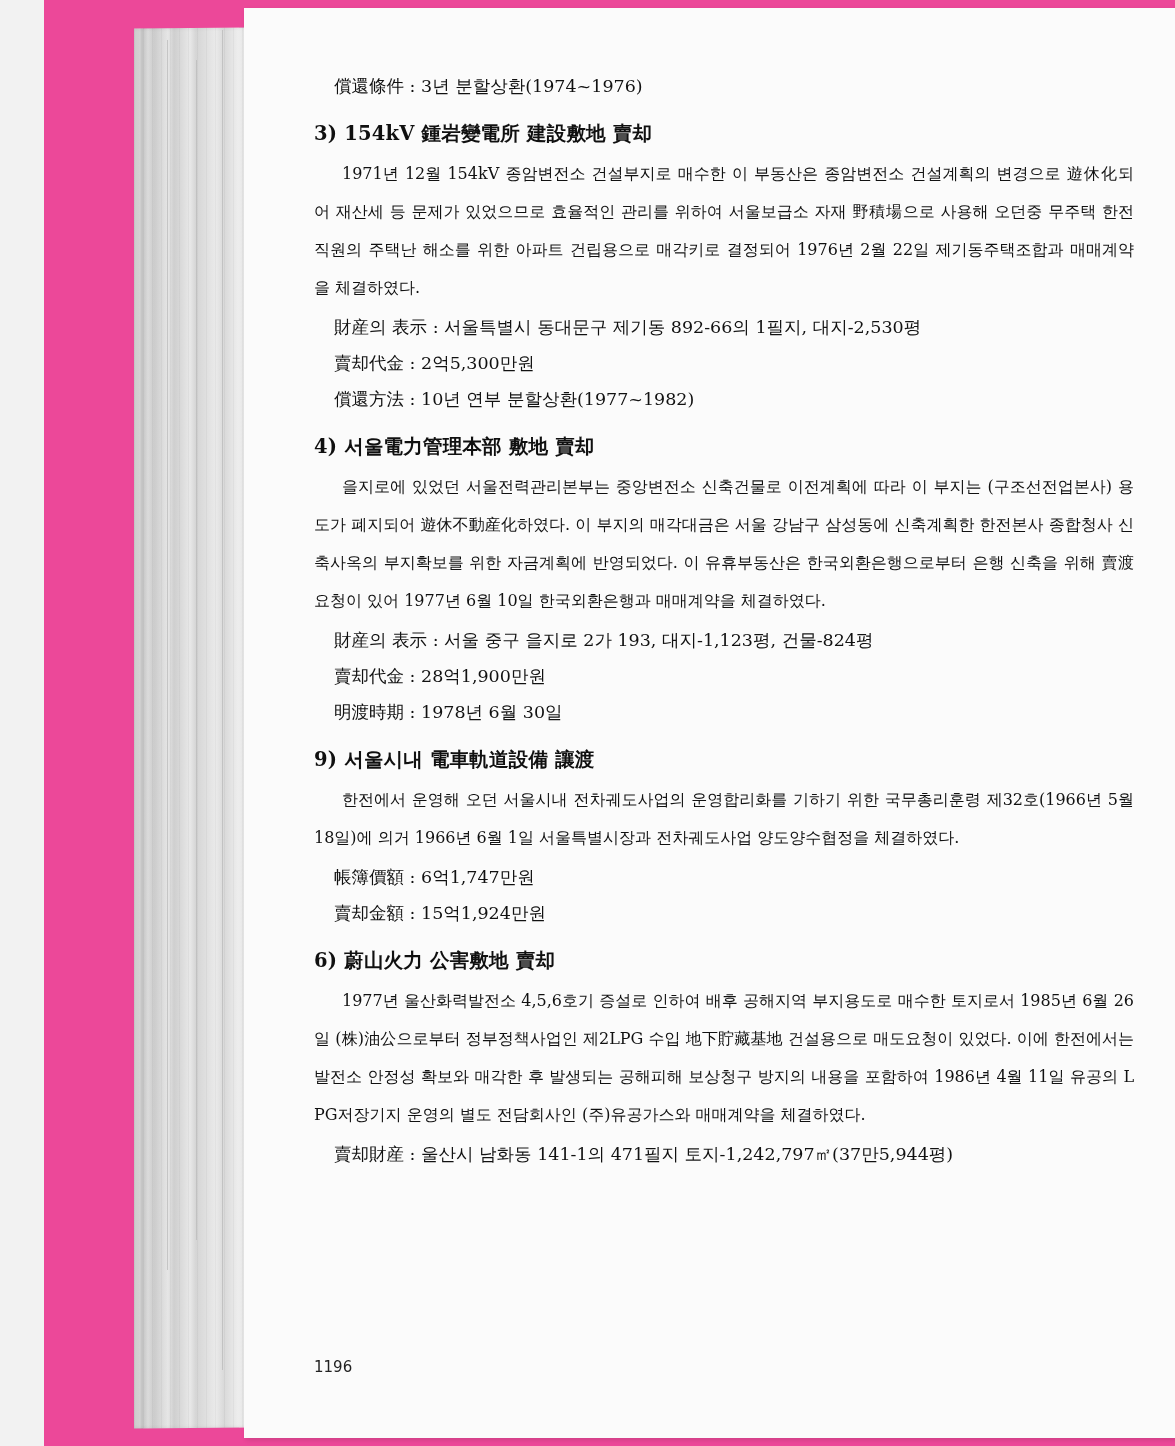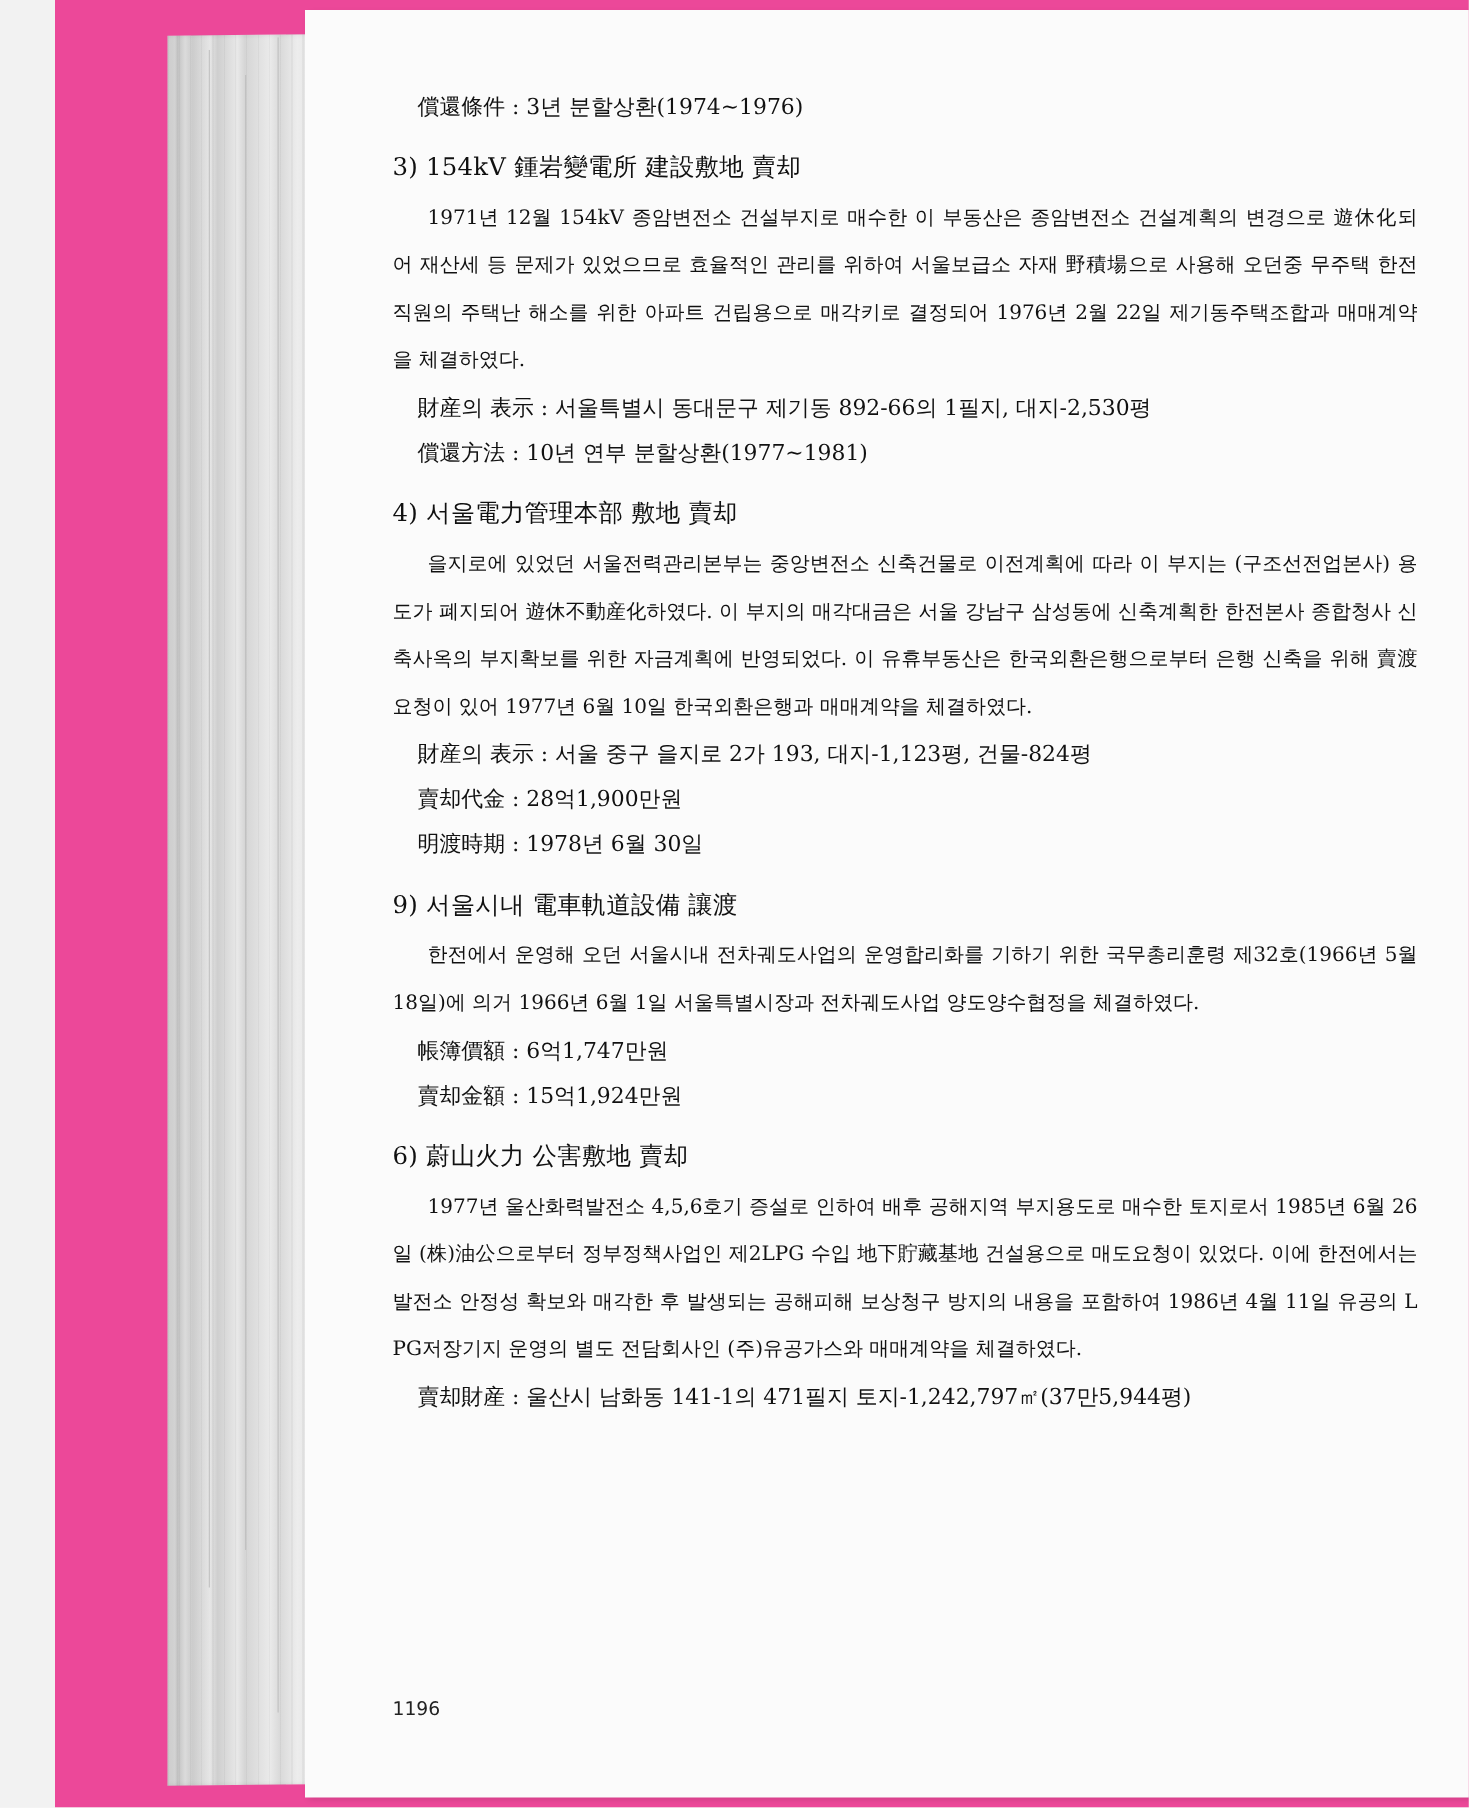--- a/index.html
+++ b/index.html
@@ -60,21 +60,21 @@
     background: #fbfbfb;
     box-shadow: 2px 2px 5px rgba(0,0,0,0.13);
   }
   #page-inner {
     position: absolute;
     left: 70px; top: 60px;
     width: 820px;
   }
   .heading {
     font-size: 19.5px;
-    font-weight: normal;
+    font-weight: bold;
     letter-spacing: 0.2px;
     margin: 16px 0 8px 0;
     color: #101010;
   }
   .para {
     font-size: 16px;
     line-height: 38px;
     text-align: justify;
     text-justify: inter-character;
     text-indent: 28px;
@@ -115,21 +115,22 @@
   <div class="smudge" style="left:178px; top:30px; height:1340px;"></div>
   <div class="speck" style="left:209px; top:813px; width:4px; height:4px;"></div>
   <div class="speck" style="left:402px; top:213px; width:3px; height:3px;"></div>
 
   <div id="page">
     <div id="page-inner">
         <div class="detail">償還條件 : 3년 분할상환(1974~1976)</div>
         <div class="heading">3) 154kV 鍾岩變電所 建設敷地 賣却</div>
         <div class="para">1971년 12월 154kV 종암변전소 건설부지로 매수한 이 부동산은 종암변전소 건설계획의 변경으로 遊休化되어 재산세 등 문제가 있었으므로 효율적인 관리를 위하여 서울보급소 자재 野積場으로 사용해 오던중 무주택 한전직원의 주택난 해소를 위한 아파트 건립용으로 매각키로 결정되어 1976년 2월 22일 제기동주택조합과 매매계약을 체결하였다.</div>
         <div class="detail">財産의 表示 : 서울특별시 동대문구 제기동 892-66의 1필지, 대지-2,530평</div>
-        <div class="detail">償還方法 : 10년 연부 분할상환(1977~1981)</div>
+        <div class="detail">賣却代金 : 2억5,300만원</div>
+        <div class="detail">償還方法 : 10년 연부 분할상환(1977~1982)</div>
         <div class="heading">4) 서울電力管理本部 敷地 賣却</div>
         <div class="para">을지로에 있었던 서울전력관리본부는 중앙변전소 신축건물로 이전계획에 따라 이 부지는 (구조선전업본사) 용도가 폐지되어 遊休不動産化하였다. 이 부지의 매각대금은 서울 강남구 삼성동에 신축계획한 한전본사 종합청사 신축사옥의 부지확보를 위한 자금계획에 반영되었다. 이 유휴부동산은 한국외환은행으로부터 은행 신축을 위해 賣渡요청이 있어 1977년 6월 10일 한국외환은행과 매매계약을 체결하였다.</div>
         <div class="detail">財産의 表示 : 서울 중구 을지로 2가 193, 대지-1,123평, 건물-824평</div>
         <div class="detail">賣却代金 : 28억1,900만원</div>
         <div class="detail">明渡時期 : 1978년 6월 30일</div>
         <div class="heading">9) 서울시내 電車軌道設備 讓渡</div>
         <div class="para">한전에서 운영해 오던 서울시내 전차궤도사업의 운영합리화를 기하기 위한 국무총리훈령 제32호(1966년 5월 18일)에 의거 1966년 6월 1일 서울특별시장과 전차궤도사업 양도양수협정을 체결하였다.</div>
         <div class="detail">帳簿價額 : 6억1,747만원</div>
         <div class="detail">賣却金額 : 15억1,924만원</div>
         <div class="heading">6) 蔚山火力 公害敷地 賣却</div>

